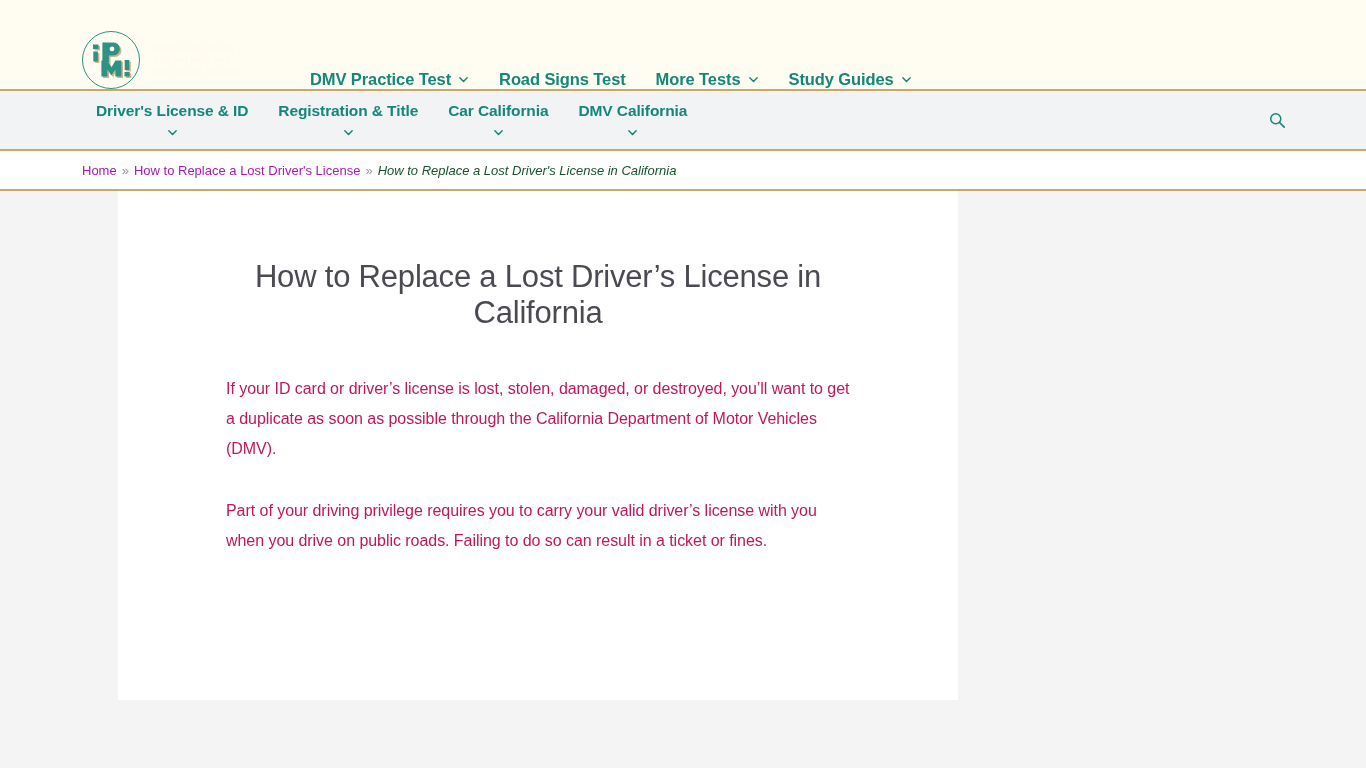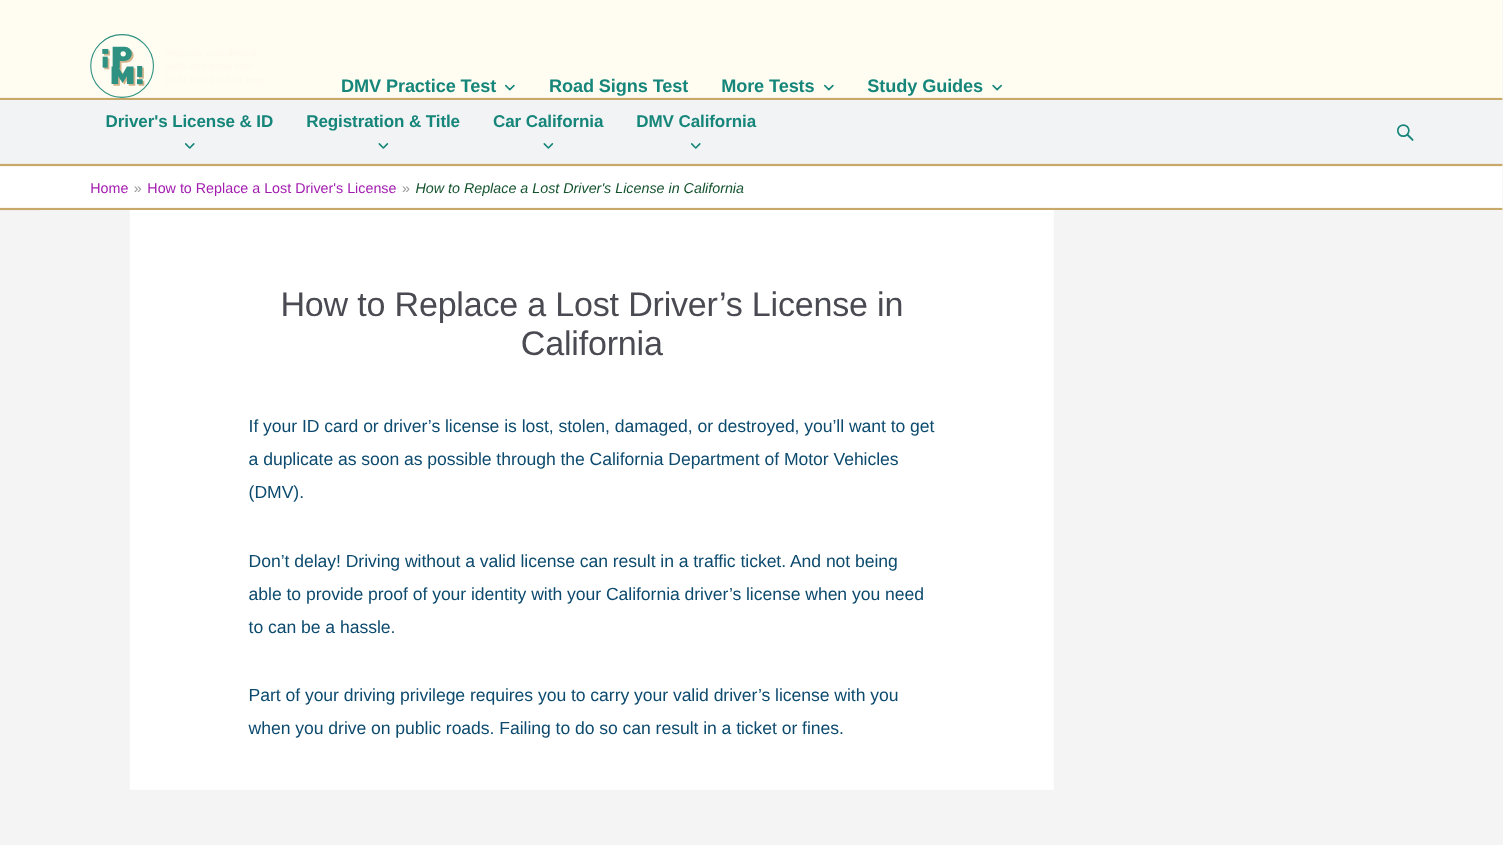--- a/index.html
+++ b/index.html
@@ -152,21 +152,21 @@
     font-weight: normal;
     line-height: 1.17;
     color: #4a4a52;
     text-align: center;
     letter-spacing: -.2px;
   }
   .article-p {
     margin: 0 0 32px 0;
     font-size: 16px;
     line-height: 1.88;
-    color: #0c4a6e;
+    color: #be185d;
     letter-spacing: -.05px;
   }
   .article-p:last-child { margin-bottom: 0; }
 </style>
 </head>
 <body>
 
 <header class="site-header">
 
   <a class="brand" href="#">
@@ -290,16 +290,15 @@
     <a class="crumb-link" href="#">How to Replace a Lost Driver's License</a>
     <span class="crumb-sep">»</span>
     <span class="crumb-current">How to Replace a Lost Driver's License in California</span>
   </nav>
 </div>
 
 <main class="page-body">
   <article class="content-card">
     <h1 class="article-title">How to Replace a Lost Driver’s License in California</h1>
     <p class="article-p">If your ID card or driver’s license is lost, stolen, damaged, or destroyed, you’ll want to get a duplicate as soon as possible through the California Department of Motor Vehicles (DMV).</p>
-    <p class="article-p">Don’t delay! Driving without a valid license can result in a traffic ticket. And not being able to provide proof of your identity with your California driver’s license when you need to can be a hassle.</p>
     <p class="article-p">Part of your driving privilege requires you to carry your valid driver’s license with you when you drive on public roads. Failing to do so can result in a ticket or fines.</p>
   </article>
 </main>
 
 </body></html>

